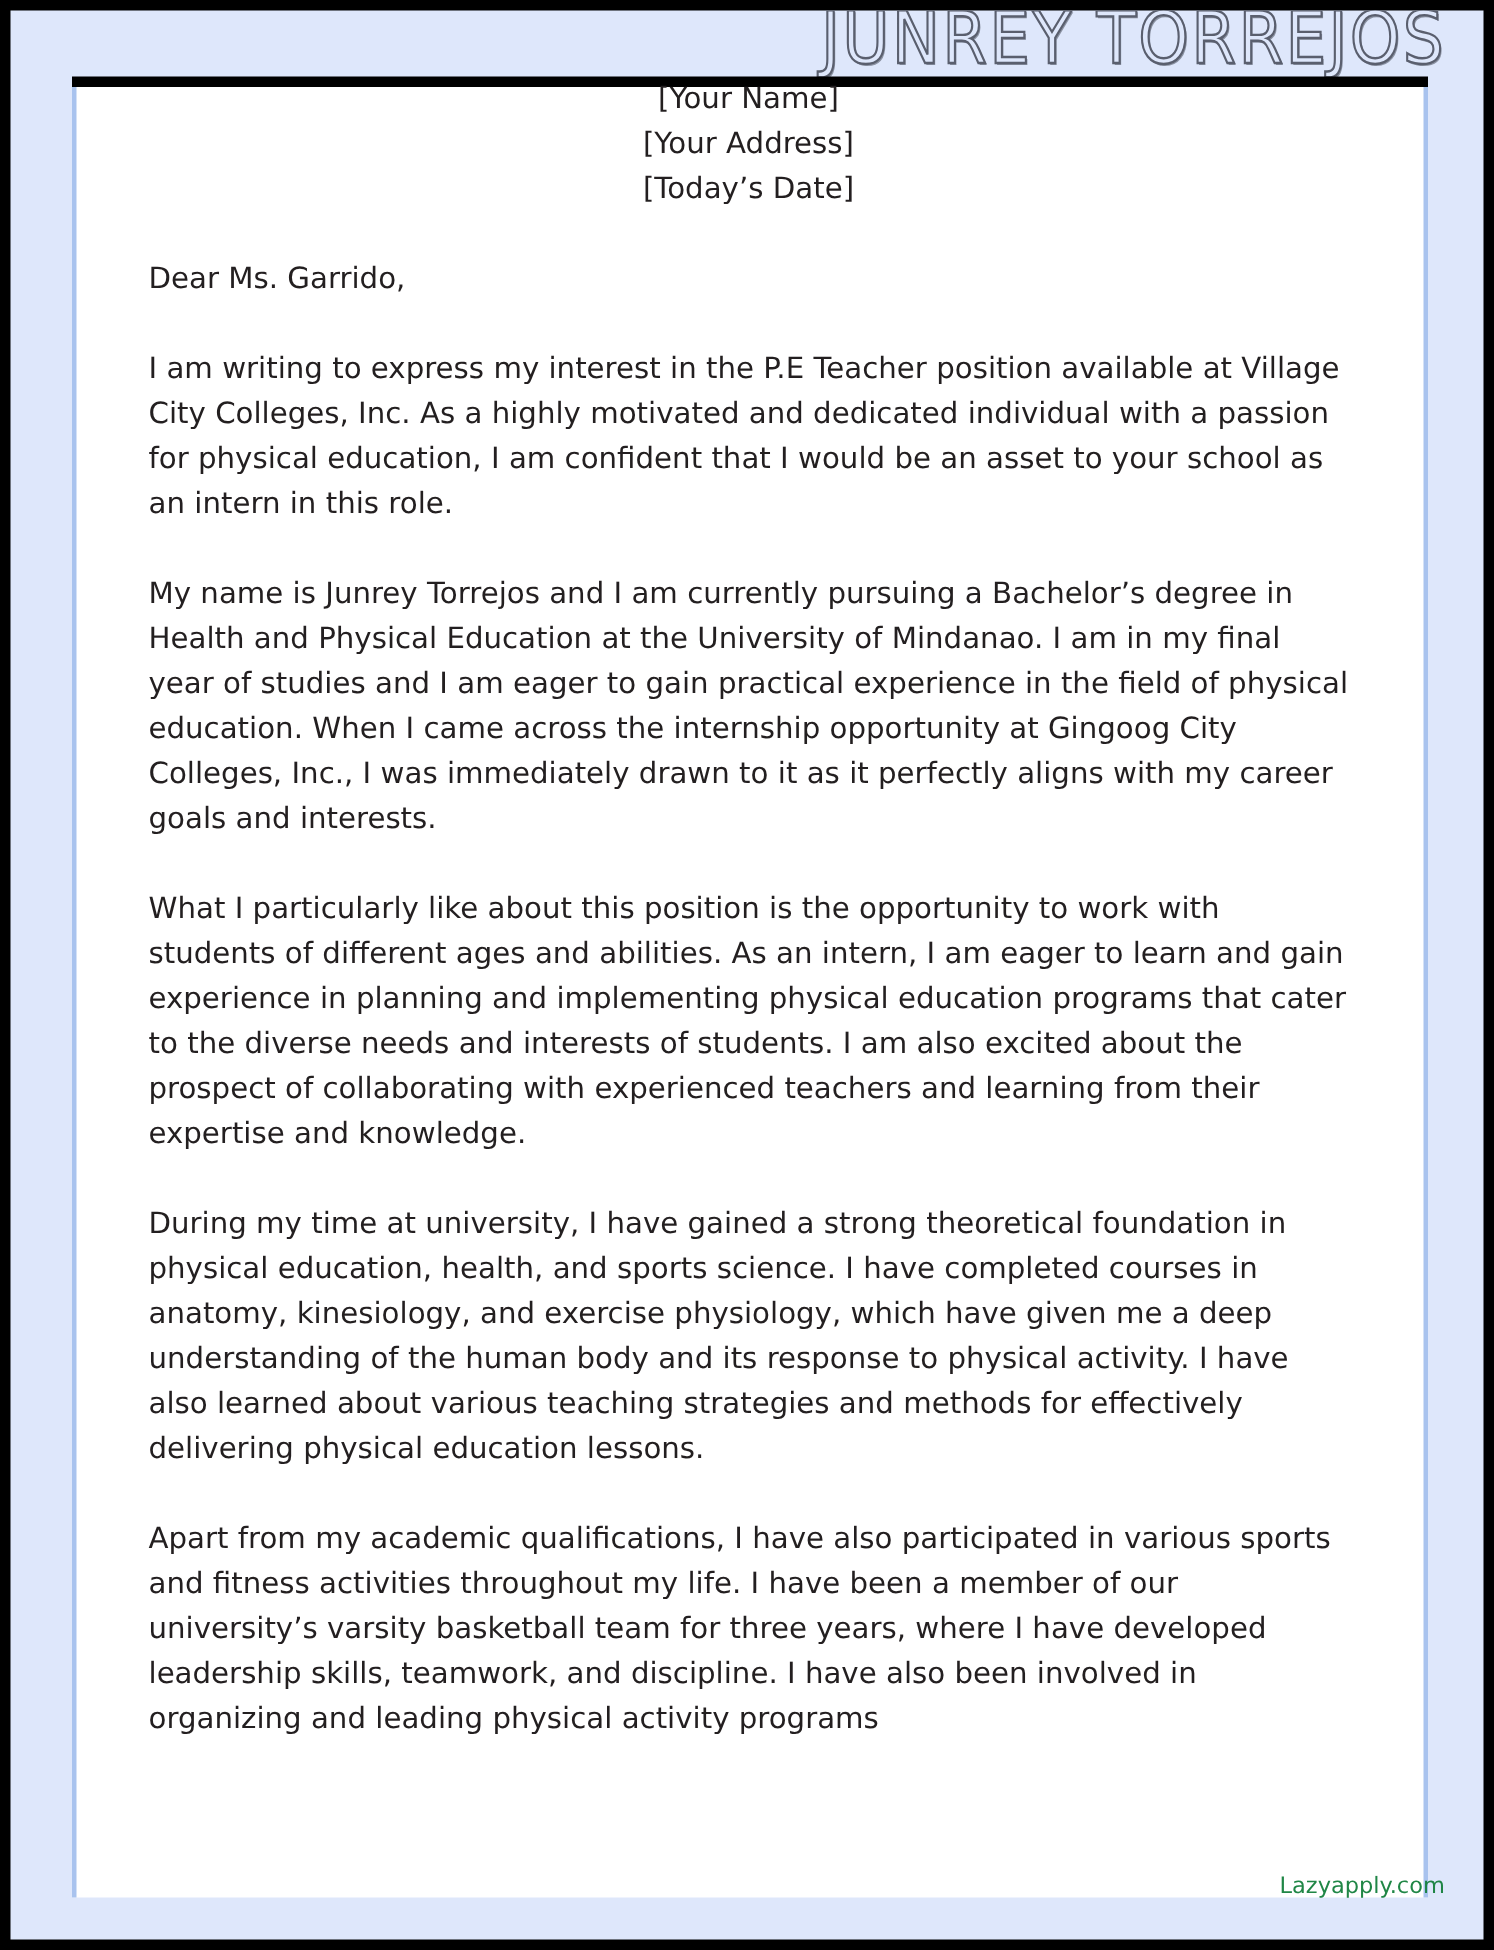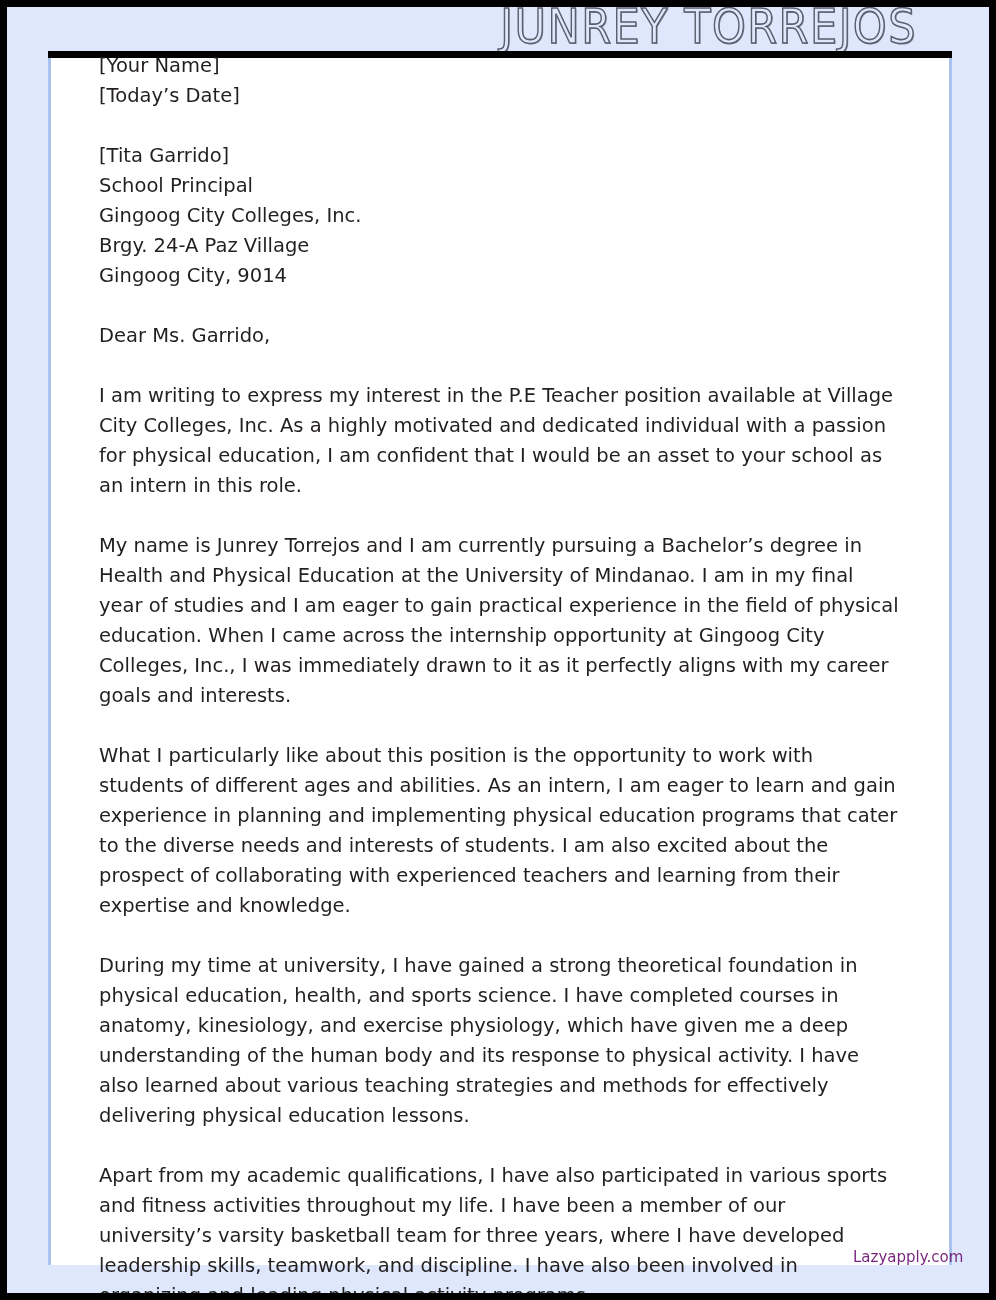--- a/index.html
+++ b/index.html
@@ -39,21 +39,21 @@
   
   #header {
     position: absolute;
     left: 0;
     top: 0;
     width: 982px;
     height: 44px;
     display: flex;
     align-items: flex-end;
     justify-content: flex-end;
-    padding-right: 72px;
+    padding-right: 25px;
     box-sizing: border-box;
   }
   #doc-title {
     font-family: "DejaVu Sans", sans-serif;
     font-size: 43px;
     line-height: 43px;
     font-weight: 400;
     letter-spacing: 1.5px;
     color: #dee7fb;
     -webkit-text-stroke: 1.4px #5a5f6e;
@@ -100,35 +100,36 @@
   }
   #letter .blk {
     margin: 0 0 30px 0;
   }
   #letter .blk:last-child {
     margin-bottom: 0;
   }
   #letter .line {
     display: block;
     white-space: nowrap;
+    text-align: center;
   }
   #letter p.para {
     margin: 16px 0 30px 0;
     text-align: left;
   }
 
   
   #watermark {
     position: absolute;
     left: 846px;
     top: 1241px;
     font-family: "DejaVu Sans", sans-serif;
     font-size: 15px;
     line-height: 18px;
-    color: #701a75;
+    color: #15803d;
     white-space: nowrap;
     opacity: 0.95;
   }
 </style>
 </head>
 <body>
 
 <div id="frame">
   <div id="canvas">
 
@@ -137,30 +138,24 @@
     </div>
 
     <div id="page-topbar"></div>
 
     <div id="page"></div>
 
     <div id="letter">
 
       <div class="blk">
         <span class="line">[Your Name]</span>
+        <span class="line">[Your Address]</span>
         <span class="line">[Today’s Date]</span>
       </div>
 
-      <div class="blk">
-        <span class="line">[Tita Garrido]</span>
-        <span class="line">School Principal</span>
-        <span class="line">Gingoog City Colleges, Inc.</span>
-        <span class="line">Brgy. 24-A Paz Village</span>
-        <span class="line">Gingoog City, 9014</span>
-      </div>
 
       <p class="para">Dear Ms. Garrido,</p>
 
       <p class="para">I am writing to express my interest in the P.E Teacher position available at Village City Colleges, Inc. As a highly motivated and dedicated individual with a passion for physical education, I am confident that I would be an asset to your school as an intern in this role.</p>
       <p class="para">My name is Junrey Torrejos and I am currently pursuing a Bachelor’s degree in Health and Physical Education at the University of Mindanao. I am in my final year of studies and I am eager to gain practical experience in the field of physical education. When I came across the internship opportunity at Gingoog City Colleges, Inc., I was immediately drawn to it as it perfectly aligns with my career goals and interests.</p>
       <p class="para">What I particularly like about this position is the opportunity to work with students of different ages and abilities. As an intern, I am eager to learn and gain experience in planning and implementing physical education programs that cater to the diverse needs and interests of students. I am also excited about the prospect of collaborating with experienced teachers and learning from their expertise and knowledge.</p>
       <p class="para">During my time at university, I have gained a strong theoretical foundation in physical education, health, and sports science. I have completed courses in anatomy, kinesiology, and exercise physiology, which have given me a deep understanding of the human body and its response to physical activity. I have also learned about various teaching strategies and methods for effectively delivering physical education lessons.</p>
       <p class="para">Apart from my academic qualifications, I have also participated in various sports and fitness activities throughout my life. I have been a member of our university’s varsity basketball team for three years, where I have developed leadership skills, teamwork, and discipline. I have also been involved in organizing and leading physical activity programs</p>
 
     </div>

